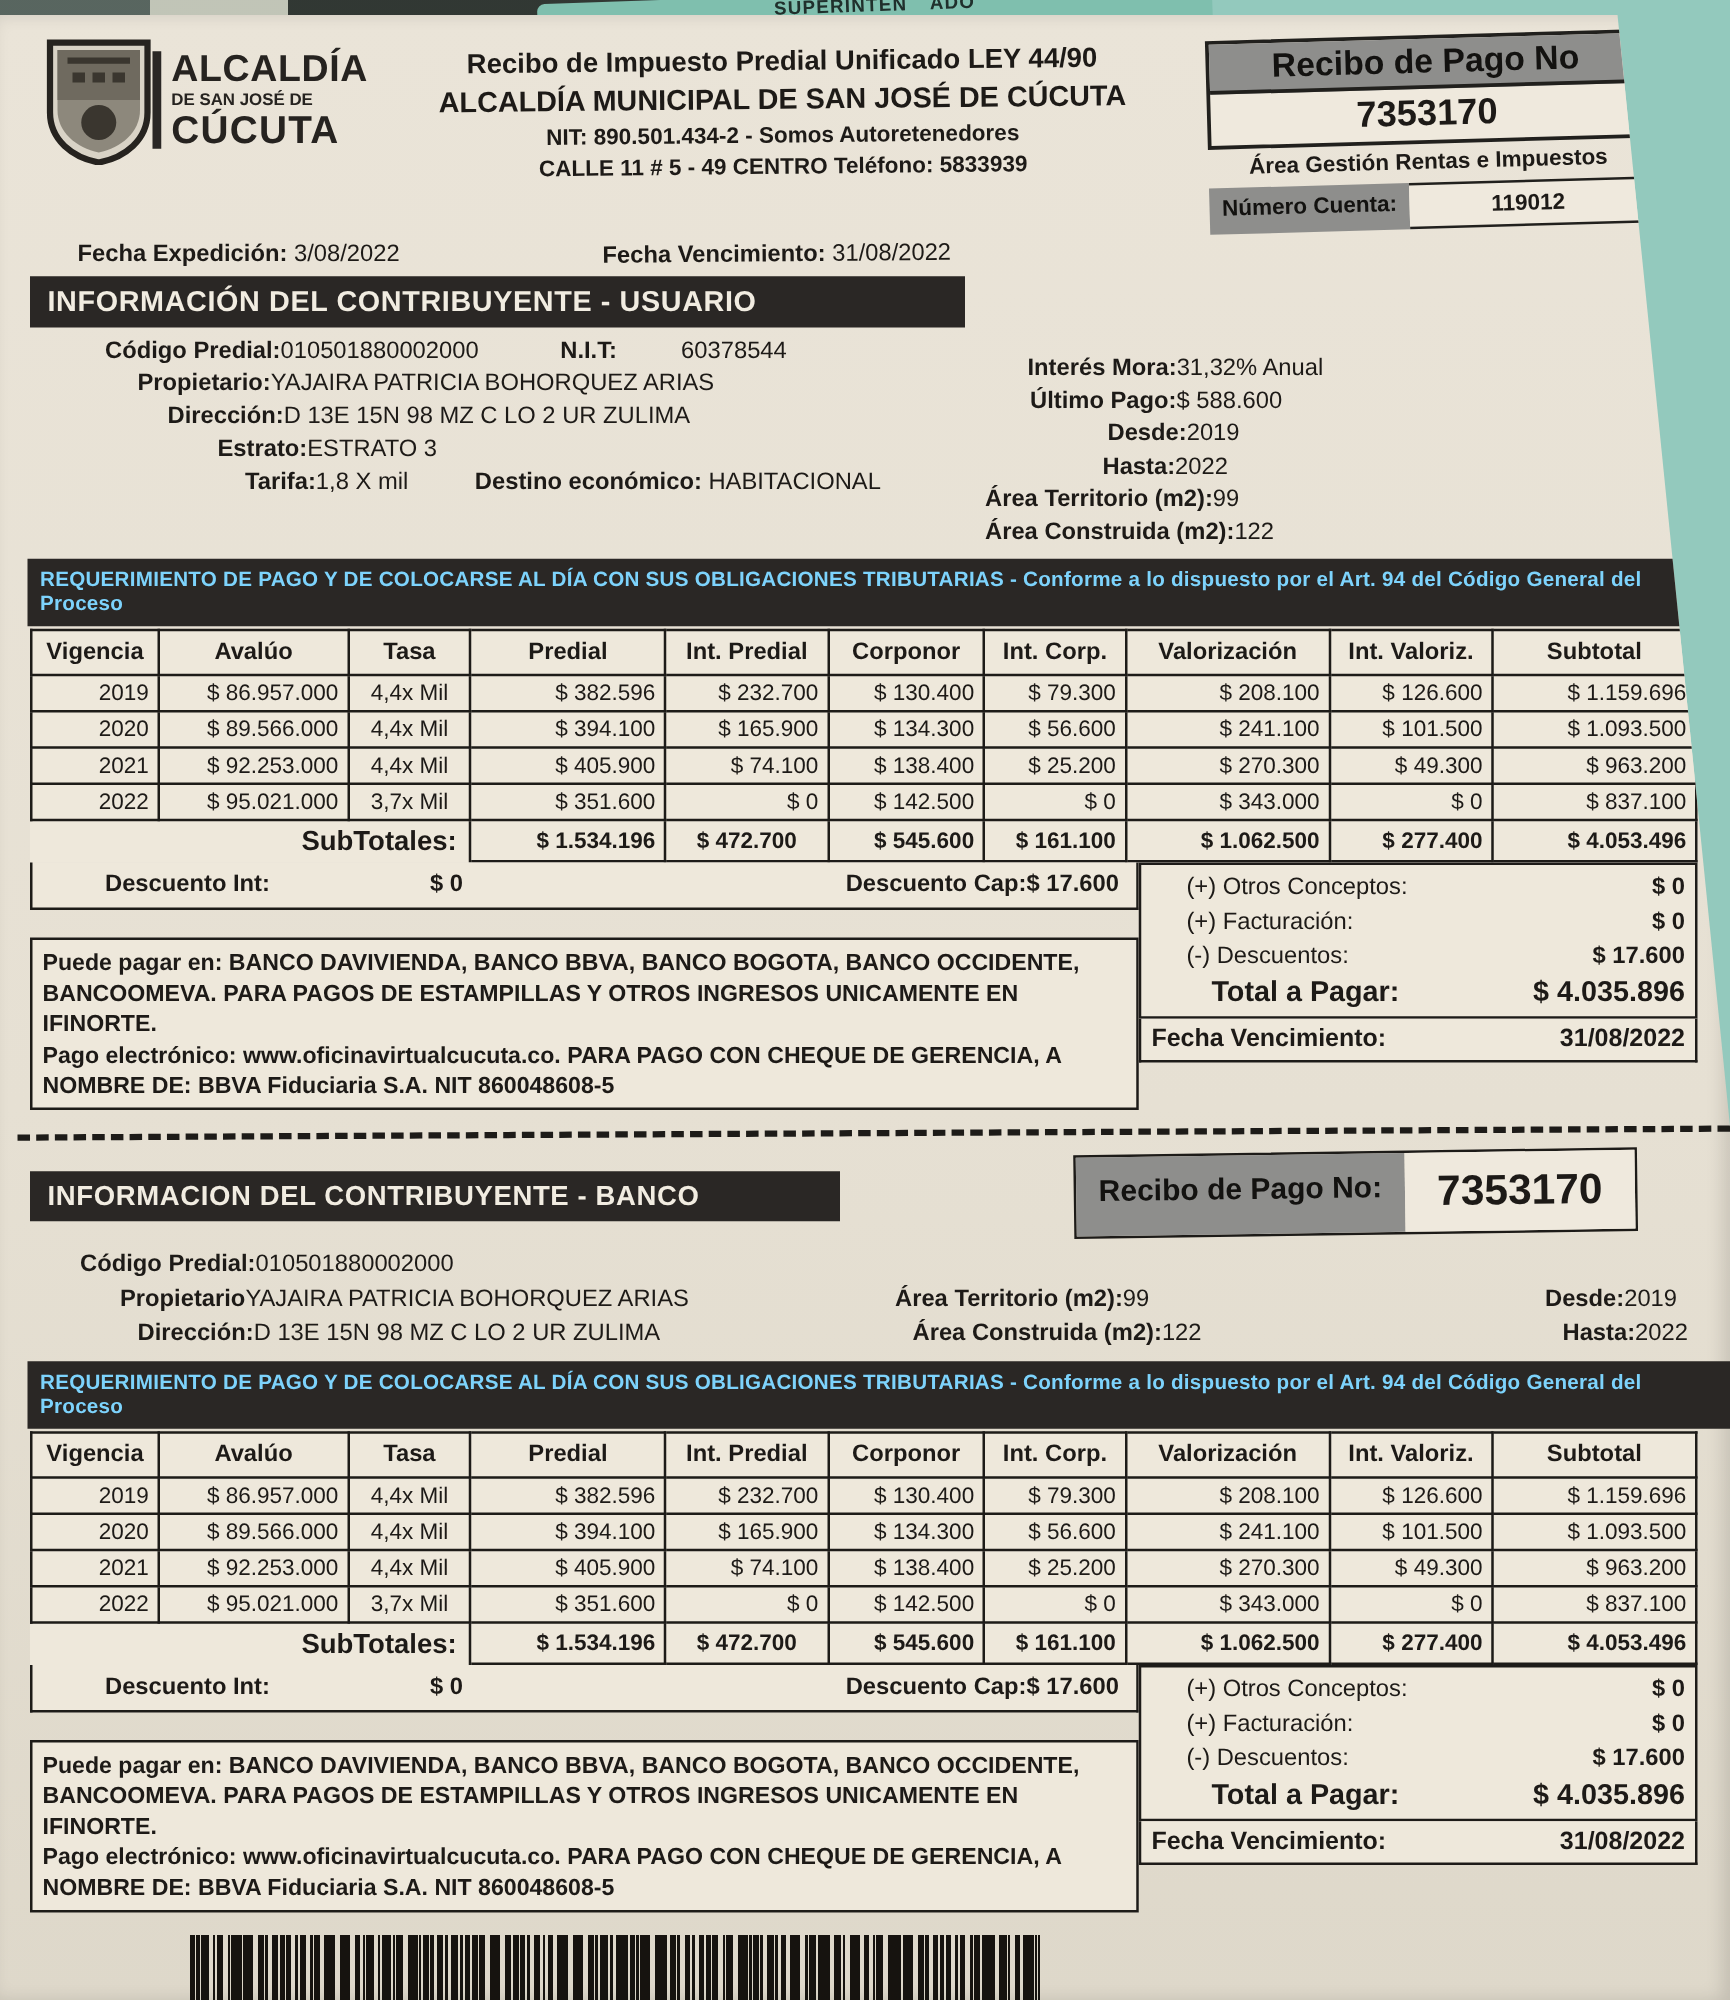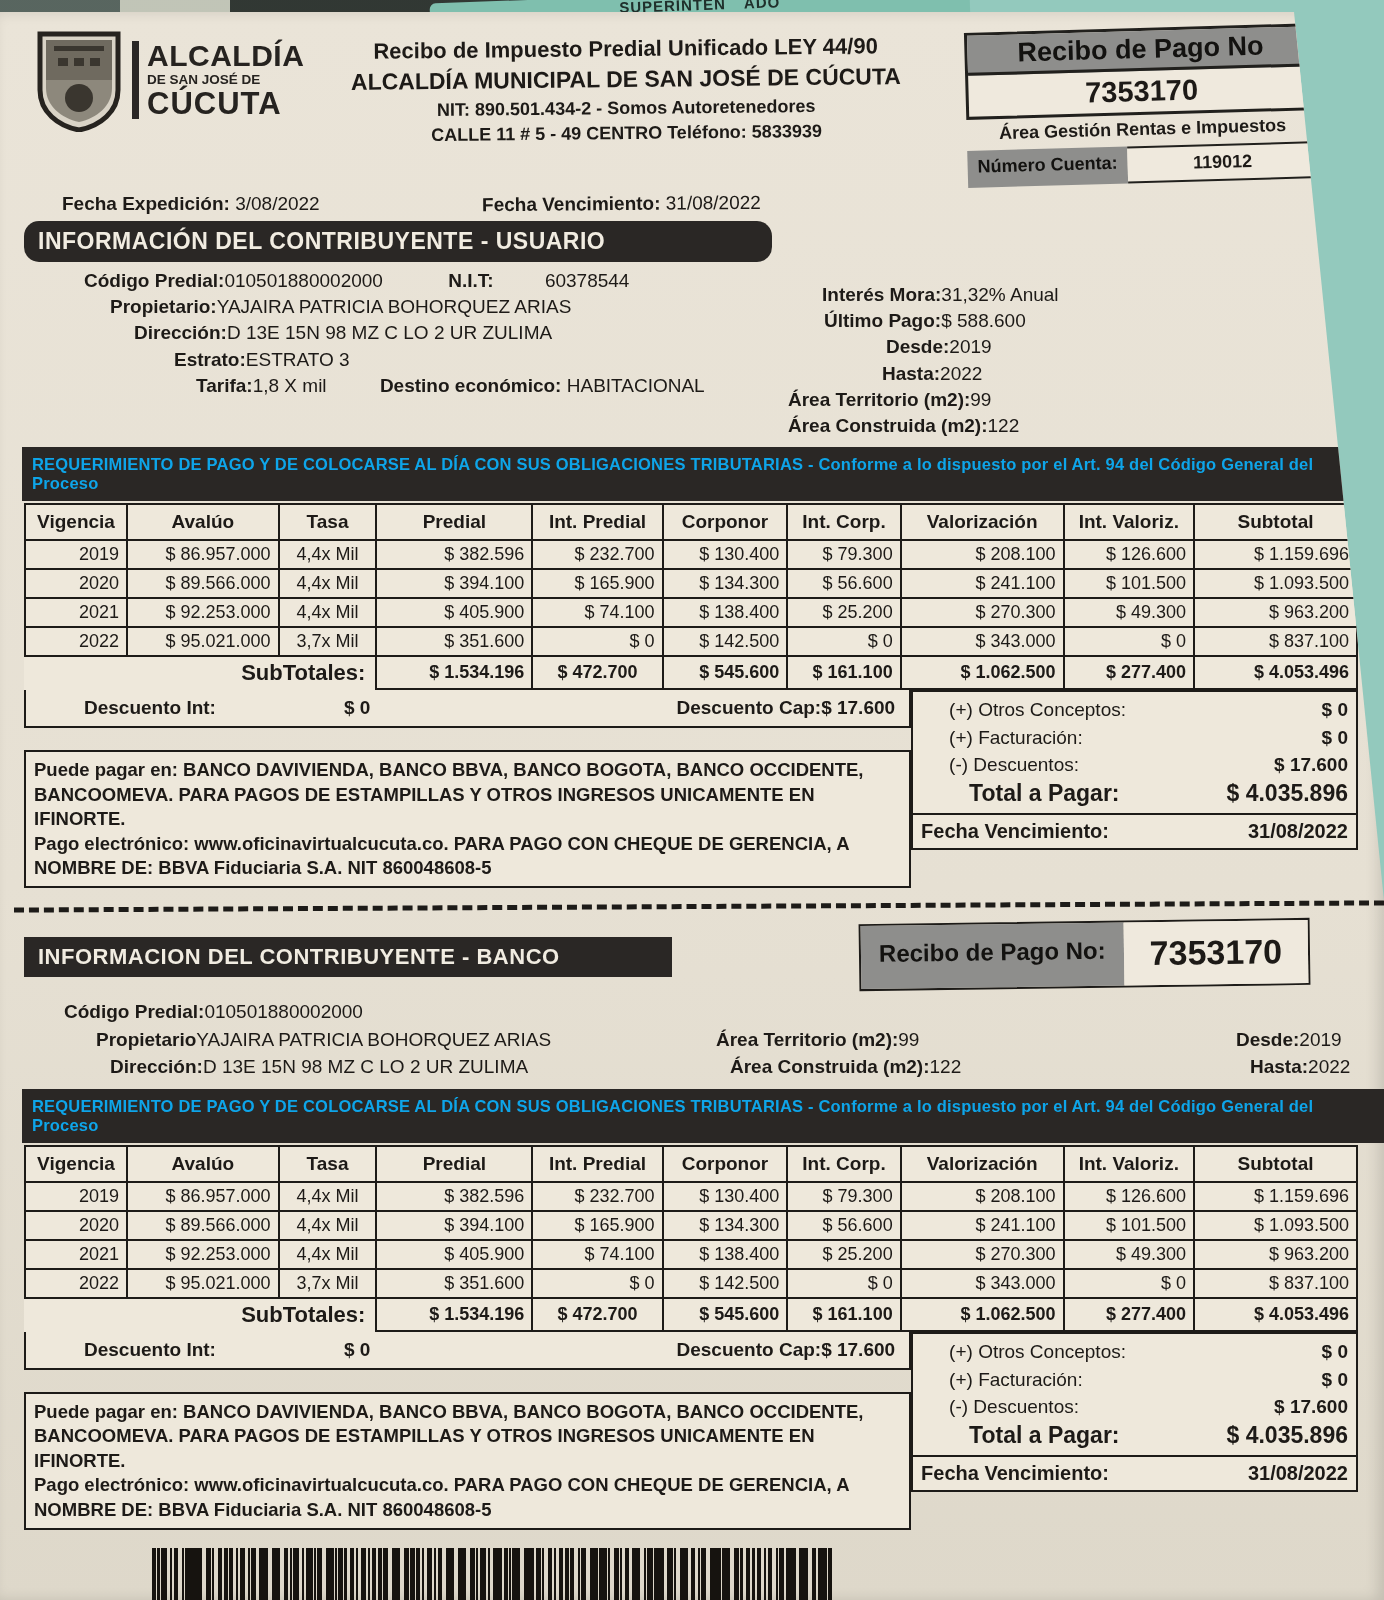--- a/index.html
+++ b/index.html
@@ -24,21 +24,21 @@
   }
   .paper{
     position:absolute;left:0;top:12px;right:0;bottom:0;
     background:linear-gradient(180deg,#eae4d8 0%,#e6e0d3 55%,#ded8ca 100%);
     clip-path:polygon(0 0,1294px 0,1384px 56%,1384px 100%,0 100%);
     box-shadow:inset -6px 0 14px rgba(0,0,0,.12);
   }
   .inner{padding:16px 26px 0 24px;}
   
   .hdr{display:flex;align-items:flex-start;}
-  .logo{display:flex;align-items:center;gap:10px;margin-left:12px;width:250px;flex:none;}
+  .logo{display:flex;align-items:center;margin-left:12px;width:250px;flex:none;}
   .logo svg{flex:none;}
   .logo-text{border-left:7px solid #2a2725;padding-left:8px;line-height:1;color:#262320;}
   .logo-l1{font-size:30px;font-weight:bold;letter-spacing:.5px;}
   .logo-l2{font-size:13.5px;font-weight:bold;margin-top:2px;}
   .logo-l3{font-size:31px;font-weight:bold;margin-top:2px;letter-spacing:1px;}
   .hdr-center{flex:1;text-align:center;padding-top:8px;transform:rotate(-.6deg);}
   .hc1{font-size:22px;font-weight:bold;}
   .hc2{font-size:23px;font-weight:bold;margin-top:4px;}
   .hc3{font-size:18px;font-weight:bold;margin-top:5px;}
   .hc4{font-size:18px;font-weight:bold;margin-top:4px;}
@@ -56,40 +56,40 @@
   
   .fechas{display:flex;margin:10px 0 6px 38px;font-size:19px;}
   .fechas b{font-weight:bold;}
   .f-exp{width:420px;}
   .f-ven{transform:rotate(-.5deg);}
   
   .sec-bar{
     background:#2a2725;color:#f1ece1;font-weight:bold;font-size:23px;
     padding:7px 14px;letter-spacing:.5px;
   }
-  .sec-bar.usuario{width:720px;border-radius:15px;}
+  .sec-bar.usuario{width:720px;}
   .sec-bar.banco{width:620px;font-size:22px;}
   
   .info{display:flex;font-size:19px;line-height:1.38;margin-top:6px;}
   .info b{font-weight:bold;}
   .info-left{width:740px;flex:none;}
   .il-row{white-space:nowrap;}
   .ind1{margin-left:56px;}.ind2{margin-left:86px;}.ind3{margin-left:110px;}
   .ind4{margin-left:78px;}.ind5{margin-left:150px;}.ind6{margin-left:172px;}
   .nit-inline{margin-left:60px;}
   .nit-inline .v{margin-left:46px;font-weight:normal;}
   .dest-inline{margin-left:48px;}
   .info-right{flex:1;padding-top:14px;}
   .ir-row{text-align:left;white-space:nowrap;}
   .ir-row.r1{margin-left:58px;}.ir-row.r2{margin-left:60px;}
   .ir-row.r3{margin-left:122px;}.ir-row.r4{margin-left:118px;}
   .ir-row.r5{margin-left:24px;}.ir-row.r6{margin-left:24px;}
   
   .req-bar{
-    background:#2a2725;color:#0ea5e9;font-weight:bold;font-size:16.5px;
+    background:#2a2725;color:#7dd3fc;font-weight:bold;font-size:16.5px;
     padding:8px 6px 8px 10px;margin:8px -26px 0 -2px;letter-spacing:.2px;
   }
   
   table.tax{border-collapse:collapse;width:100%;table-layout:fixed;margin-top:2px;background:#eee8db;}
   table.tax th,table.tax td{border:2px solid #1d1b18;padding:3px 7px;font-size:18px;overflow:hidden;}
   table.tax th{font-weight:bold;font-size:19px;text-align:center;padding:6px 4px;}
   table.tax td{text-align:right;font-weight:500;}
   table.tax td:nth-child(3){text-align:center;}
   col.c1{width:7.2%}col.c2{width:10.7%}col.c3{width:6.9%}col.c4{width:11%}
   col.c5{width:9.2%}col.c6{width:8.8%}col.c7{width:8%}col.c8{width:11.5%}

